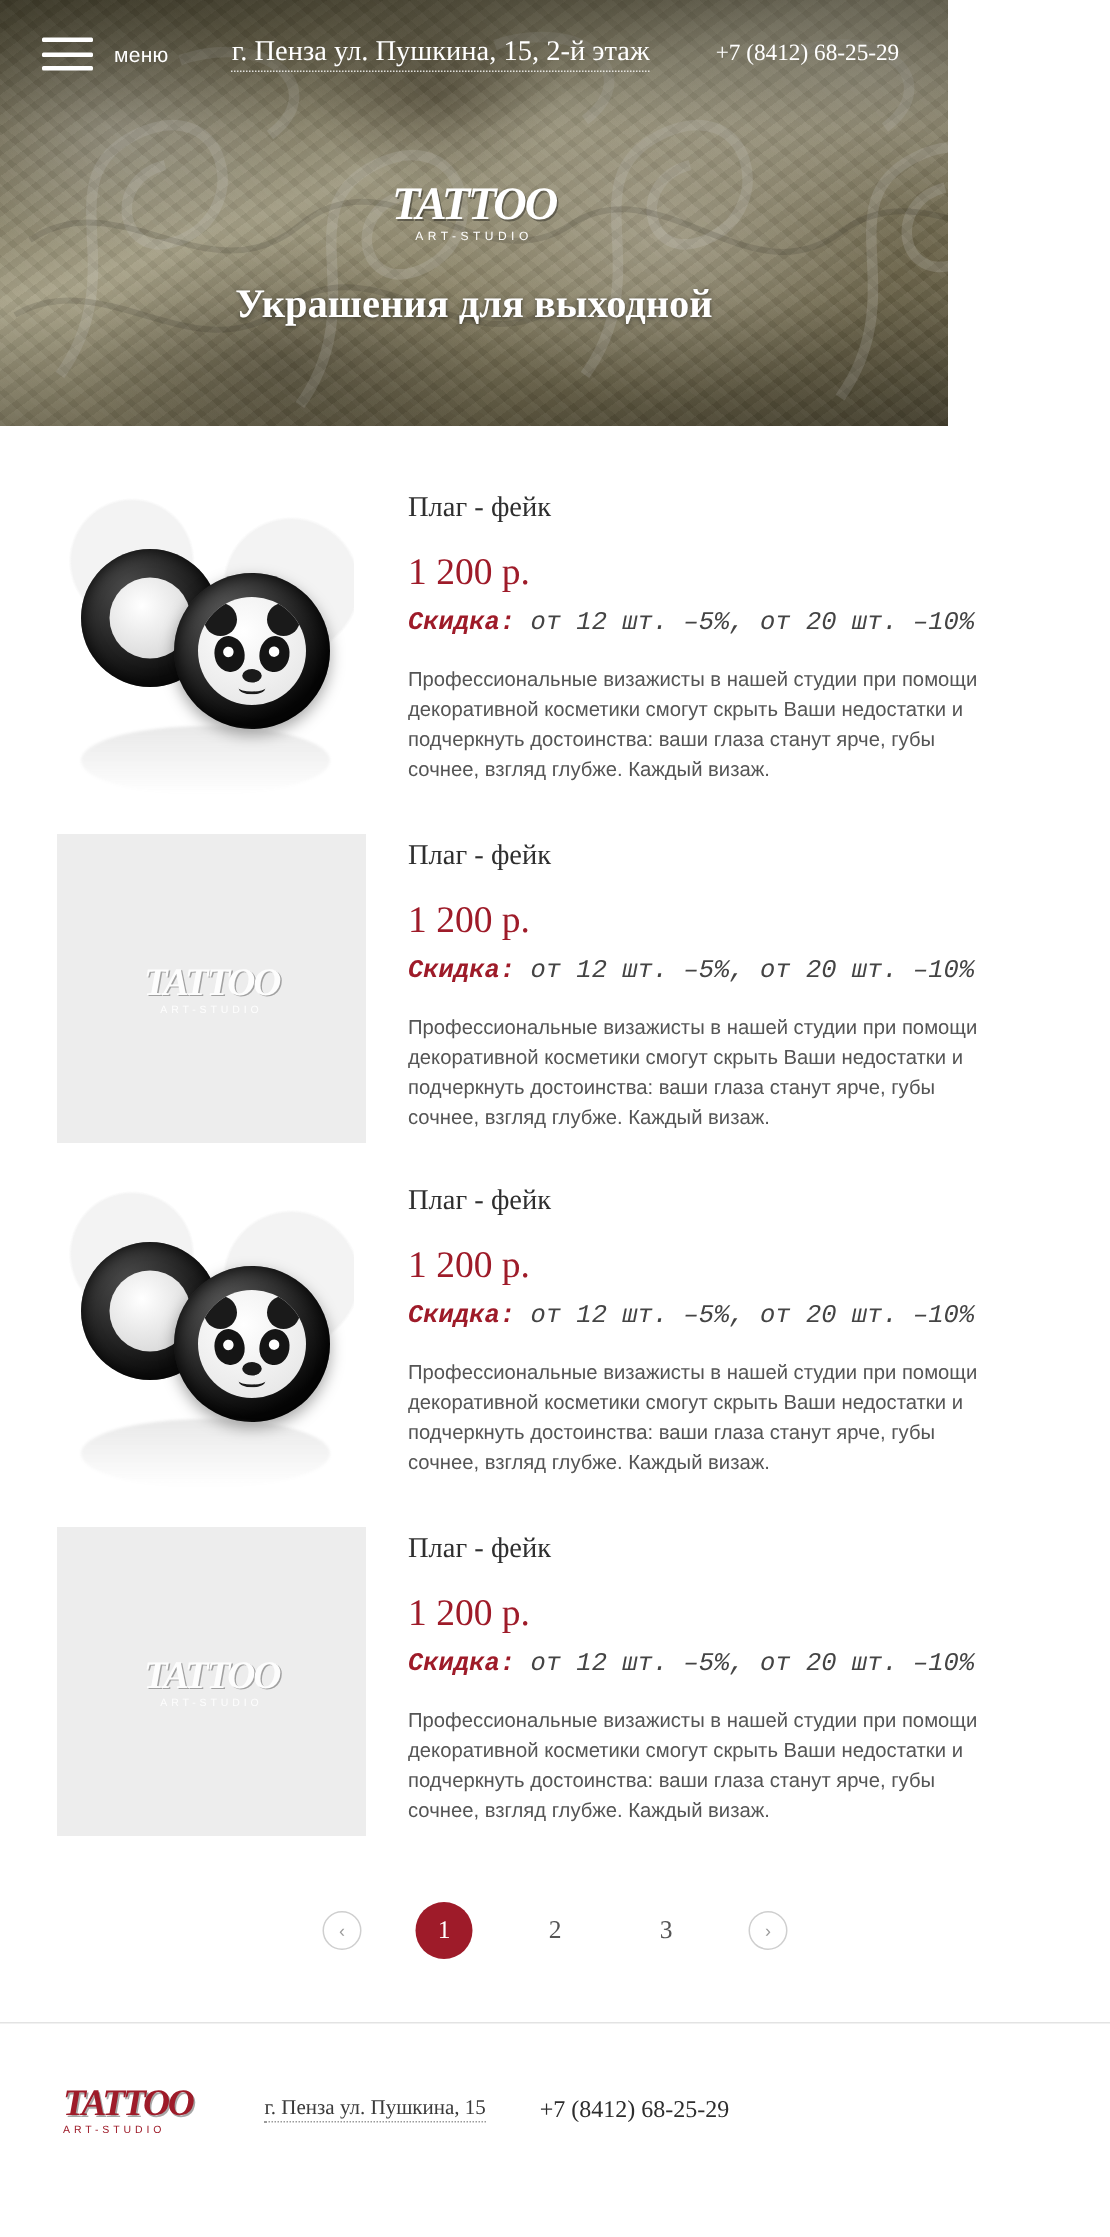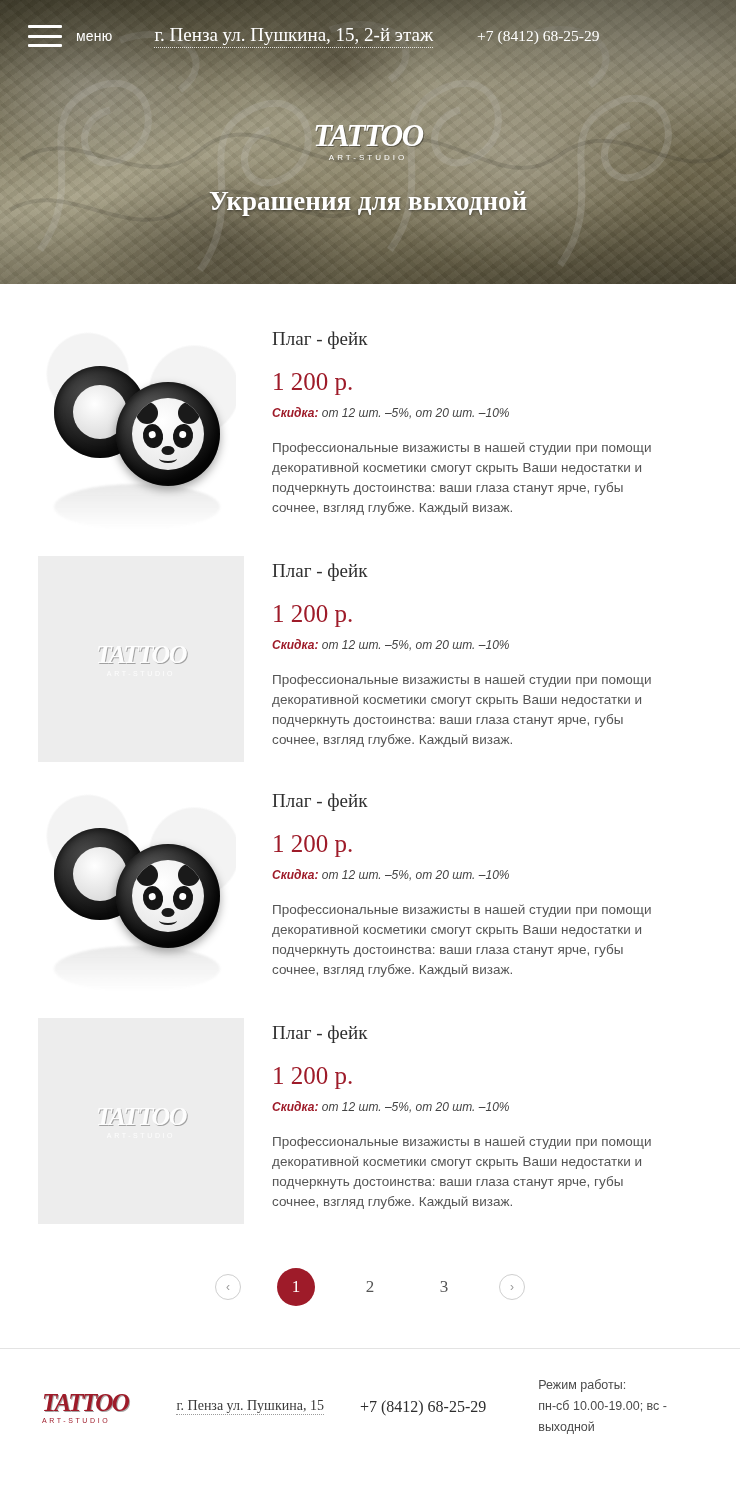--- a/index.html
+++ b/index.html
@@ -8,21 +8,21 @@
     height: 1491px;
     background: #ffffff;
     font-family: "Liberation Sans", sans-serif;
     color: #333;
     overflow: hidden;
   }
 
   
   .hero {
     position: relative;
-    width: 736px;
+    width: 632px;
     height: 284px;
     overflow: hidden;
     background: #b4ae93;
   }
   .hero-bg {
     position: absolute;
     inset: 0;
     background:
       radial-gradient(ellipse 180px 120px at 12% 30%, rgba(255,255,255,0.30), rgba(255,255,255,0) 70%),
       radial-gradient(ellipse 220px 160px at 70% 55%, rgba(245,240,220,0.45), rgba(0,0,0,0) 72%),
@@ -276,23 +276,23 @@
     color: #2f2f2f;
     margin-bottom: 18px;
   }
   .p-price {
     font-family: "Liberation Serif", serif;
     font-size: 25px;
     color: #9e1b29;
     margin-bottom: 10px;
   }
   .p-discount {
-    font-family: Liberation Sans, sans-serif;
+    font-family: Liberation Mono, monospace;
     font-style: italic;
-    font-size: 12px;
+    font-size: 17px;
     color: #9e1b29;
     margin-bottom: 18px;
   }
   .p-discount b { font-weight: bold; }
   .p-discount span { color: #444; }
   .p-desc {
     font-size: 13.5px;
     line-height: 1.48;
     color: #555;
     max-width: 400px;
@@ -512,17 +512,13 @@
   <div class="pg-arrow">›</div>
 </div>
 
 <div class="footer">
   <div class="f-logo">
     <div class="logo-main">TATTOO</div>
     <div class="logo-sub">ART-STUDIO</div>
   </div>
   <a class="f-addr">г. Пенза ул. Пушкина, 15</a>
   <div class="f-phone">+7 (8412) 68-25-29</div>
-  <div class="f-hours">
-    <div>Режим работы:</div>
-    <div>пн-сб 10.00-19.00; вс - выходной</div>
-  </div>
 </div>
 
 </body></html>

